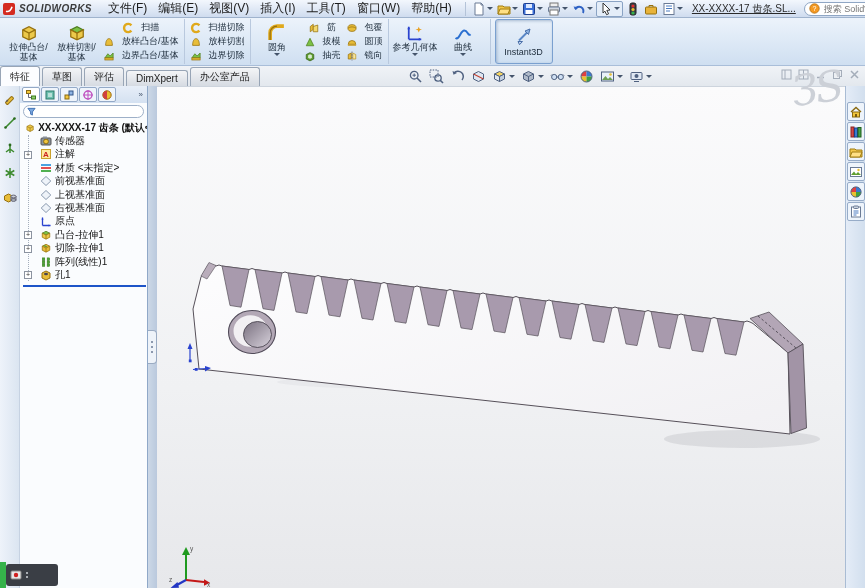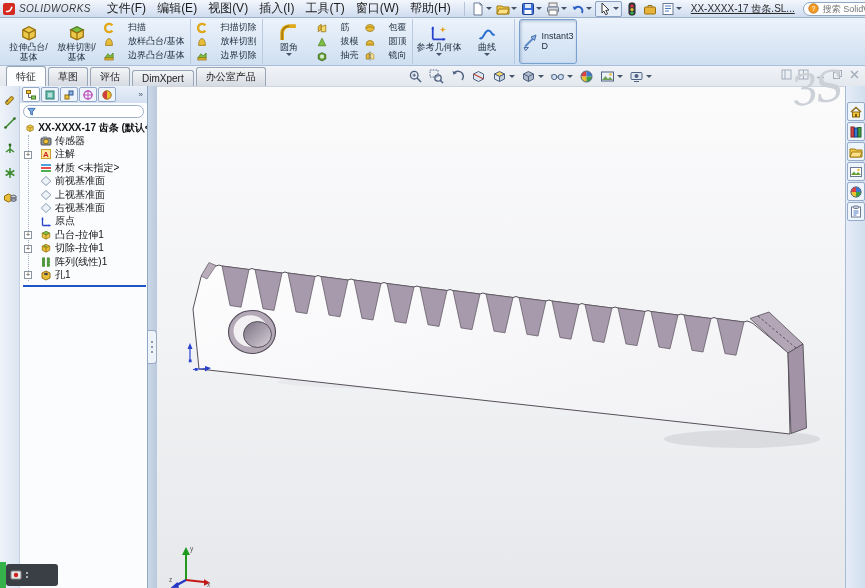--- a/index.html
+++ b/index.html
@@ -12,49 +12,49 @@
   .ic svg{width:100%;height:100%;}
   .ic20{width:20px;height:20px;} .ic14{width:14px;height:14px;}
   .ic12{width:12px;height:12px;} .ic11{width:11px;height:11px;} .ic15{width:15px;height:15px;}
   .caret{width:0;height:0;border-left:3px solid transparent;border-right:3px solid transparent;
          border-top:3px solid #44546b;display:inline-block;flex:none;}
 
   
   #titlebar{position:absolute;left:0;top:0;width:865px;height:18px;display:flex;align-items:center;
             background:linear-gradient(#f3f7fd,#cfdcef);border-bottom:1px solid #9fb3cd;padding:0 3px;gap:2px;}
   #logo-badge{width:12px;height:12px;flex:none;}
-  #app-name{font-size:10px;font-weight:normal;color:#3b3b3b;letter-spacing:.4px;margin-left:2px;font-style:italic;}
+  #app-name{font-size:10px;font-weight:bold;color:#3b3b3b;letter-spacing:.4px;margin-left:2px;font-style:italic;}
   #menu-row{display:flex;gap:11px;margin-left:14px;margin-right:8px;}
   .menu-item{font-size:12px;color:#1c1c1c;white-space:nowrap;cursor:default;}
   .vsep{width:1px;height:14px;background:#b4c3d8;margin:0 3px;flex:none;}
   .tb-btn{display:flex;align-items:center;gap:1px;padding:0 1px;flex:none;}
   .tb-btn.pressed{border:1px solid #8aa3c4;border-radius:2px;background:#e4edf8;padding:0 2px;}
   #doc-title{font-size:10px;color:#2a2a2a;margin:0 6px;white-space:nowrap;text-decoration:underline;}
   #search-box{display:flex;align-items:center;gap:2px;background:#fff;border:1px solid #8fa6c4;border-radius:8px;
               height:14px;width:128px;padding:0 4px;flex:none;}
   #search-box input{border:none;outline:none;font-size:9px;color:#555;width:84px;background:transparent;
                     font-family:inherit;}
 
   
   #ribbon{position:absolute;left:0;top:18px;width:865px;height:48px;display:flex;align-items:stretch;
           background:linear-gradient(#ecf3fb,#cfdff1);border-bottom:1px solid #a9bed9;padding:1px 2px;}
   .rgroup{display:flex;align-items:stretch;padding:0 3px;border-right:1px solid #b9c9de;gap:1px;}
   .rbtn-l{width:47px;display:flex;flex-direction:column;align-items:center;justify-content:flex-start;
           padding-top:4px;text-align:center;}
   .rlabel{font-size:9px;line-height:9.5px;color:#1c2b3a;word-break:break-all;}
   .rcol{display:flex;flex-direction:column;justify-content:space-between;padding:2px 0;}
-  .rbtn-s{display:flex;align-items:center;gap:13px;height:13px;padding:0 2px;}
+  .rbtn-s{display:flex;align-items:center;gap:7px;height:13px;padding:0 2px;justify-content:center;}
   .rbtn-s .rlabel{white-space:nowrap;word-break:keep-all;}
   #instant3d{width:58px;margin-left:4px;border:1px solid #7aa0cf;border-radius:3px;
              background:linear-gradient(#e8f0fa,#cfe0f2);box-shadow:inset 1px 1px 3px rgba(90,120,160,.45);
-             display:flex;flex-direction:row;align-items:center;justify-content:center;gap:2px;}
+             display:flex;flex-direction:column;align-items:center;justify-content:center;gap:2px;text-align:right;}
 
   
   #tabbar{position:absolute;left:0;top:66px;width:865px;height:20px;
-          background:linear-gradient(#f0f3f7,#e3e8ee);display:flex;align-items:flex-end;padding-left:6px;}
+          background:linear-gradient(#f0f3f7,#e3e8ee);display:flex;align-items:flex-end;}
   .doc-tab{font-size:10px;color:#222;padding:2px 9px 2px;border:1px solid #98a5b6;border-bottom:none;
            border-radius:3px 3px 0 0;background:linear-gradient(#f4f5f7,#d6dbe2);margin-right:2px;white-space:nowrap;}
   .doc-tab.active{background:#fcfdff;padding-top:3px;}
   #headsup{position:absolute;left:408px;top:2px;display:flex;align-items:center;gap:6px;height:16px;}
   .hud-btn{display:flex;align-items:center;gap:2px;}
   #doc-controls{position:absolute;right:5px;top:3px;display:flex;align-items:center;gap:6px;}
   #doc-controls .ic{opacity:.85;}
 
   
   #leftstrip{position:absolute;left:0;top:86px;width:20px;height:502px;

